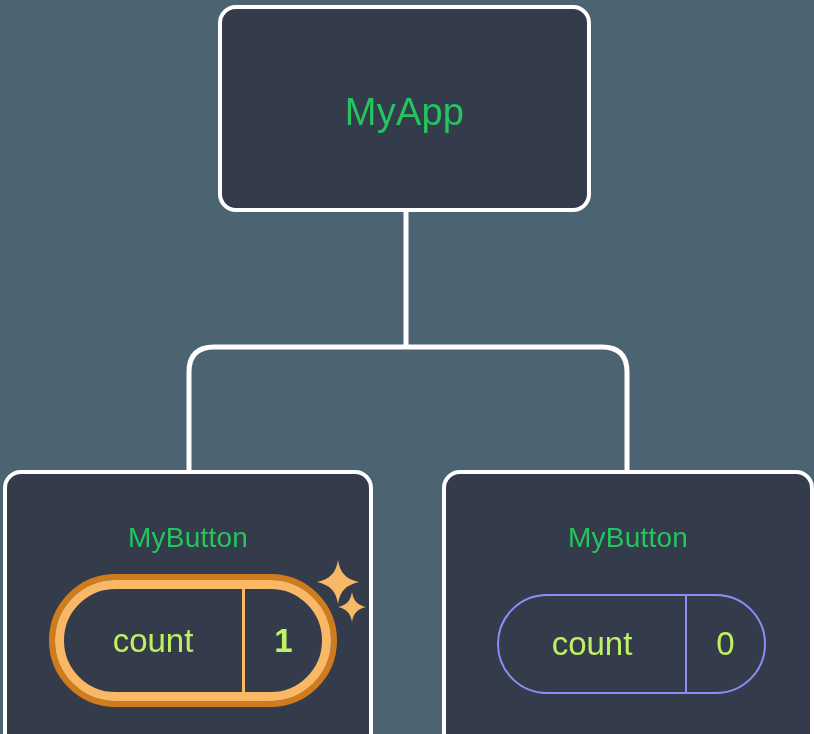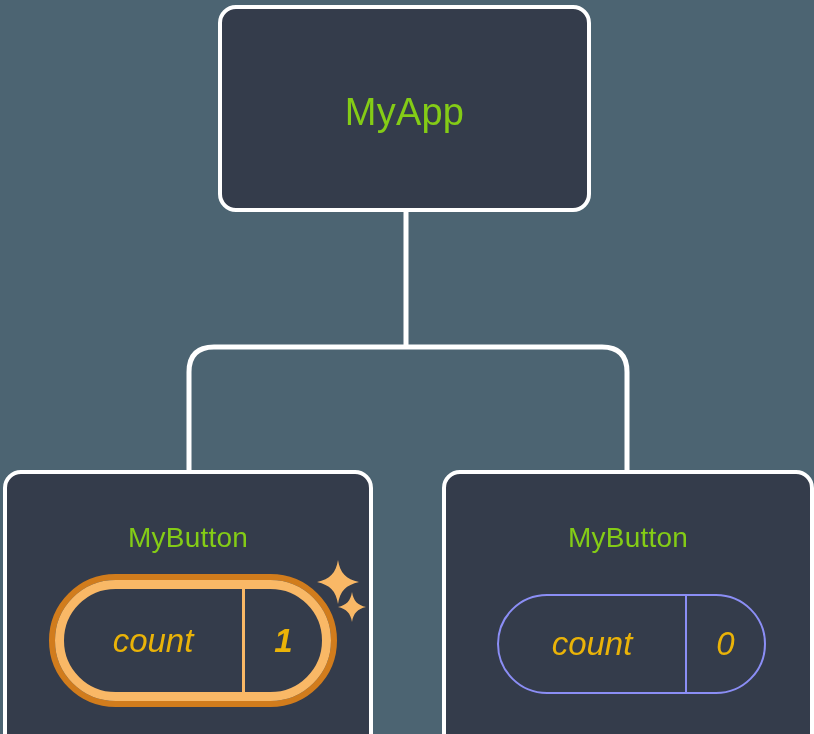--- a/index.html
+++ b/index.html
@@ -58,21 +58,21 @@
     top: 470px;
     width: 372px;
     height: 290px;
   }
 
   .node-title {
     position: absolute;
     left: 0;
     right: 0;
     text-align: center;
-    color: #84cc16;
+    color: #22c55e;
     letter-spacing: 0.2px;
     white-space: nowrap;
   }
 
   .node-root .node-title {
     top: 82px;
     font-size: 38px;
     font-weight: 400;
   }
 
@@ -95,23 +95,22 @@
     border: 2px solid #8b8ef5;
     border-radius: 999px;
     background: transparent;
   }
 
   .pill-key,
   .pill-val {
     display: flex;
     align-items: center;
     justify-content: center;
-    color: #eab308;
+    color: #bef264;
     white-space: nowrap;
-    font-style: italic;
   }
 
   .pill-key {
     font-size: 33px;
     font-weight: 400;
   }
 
   .pill-val {
     font-size: 33px;
     font-weight: 400;

